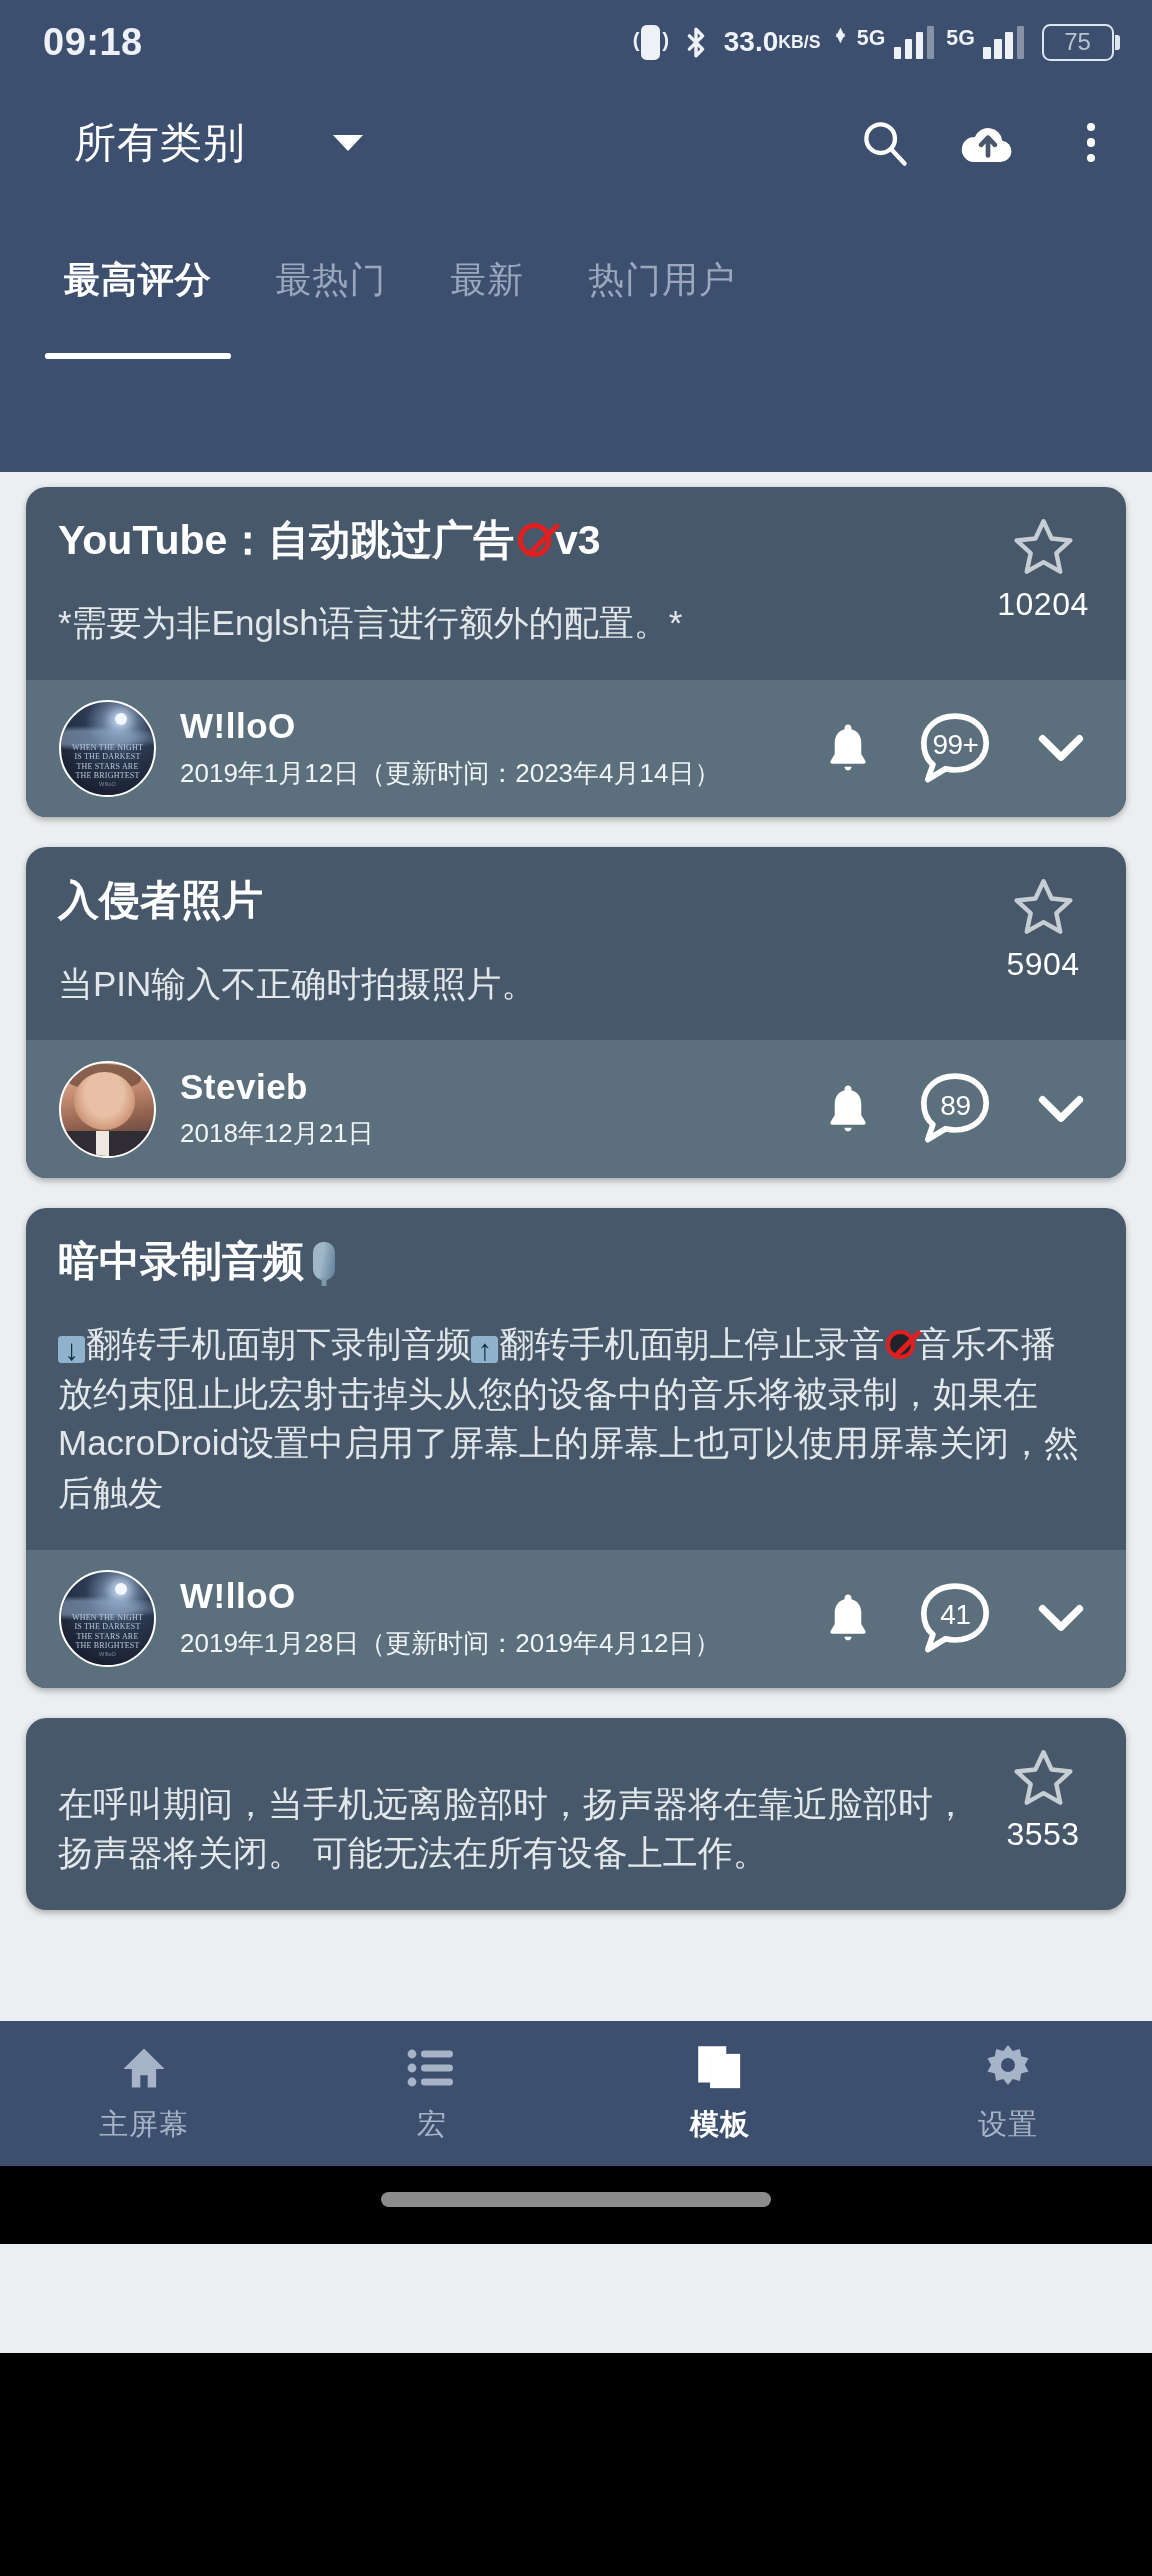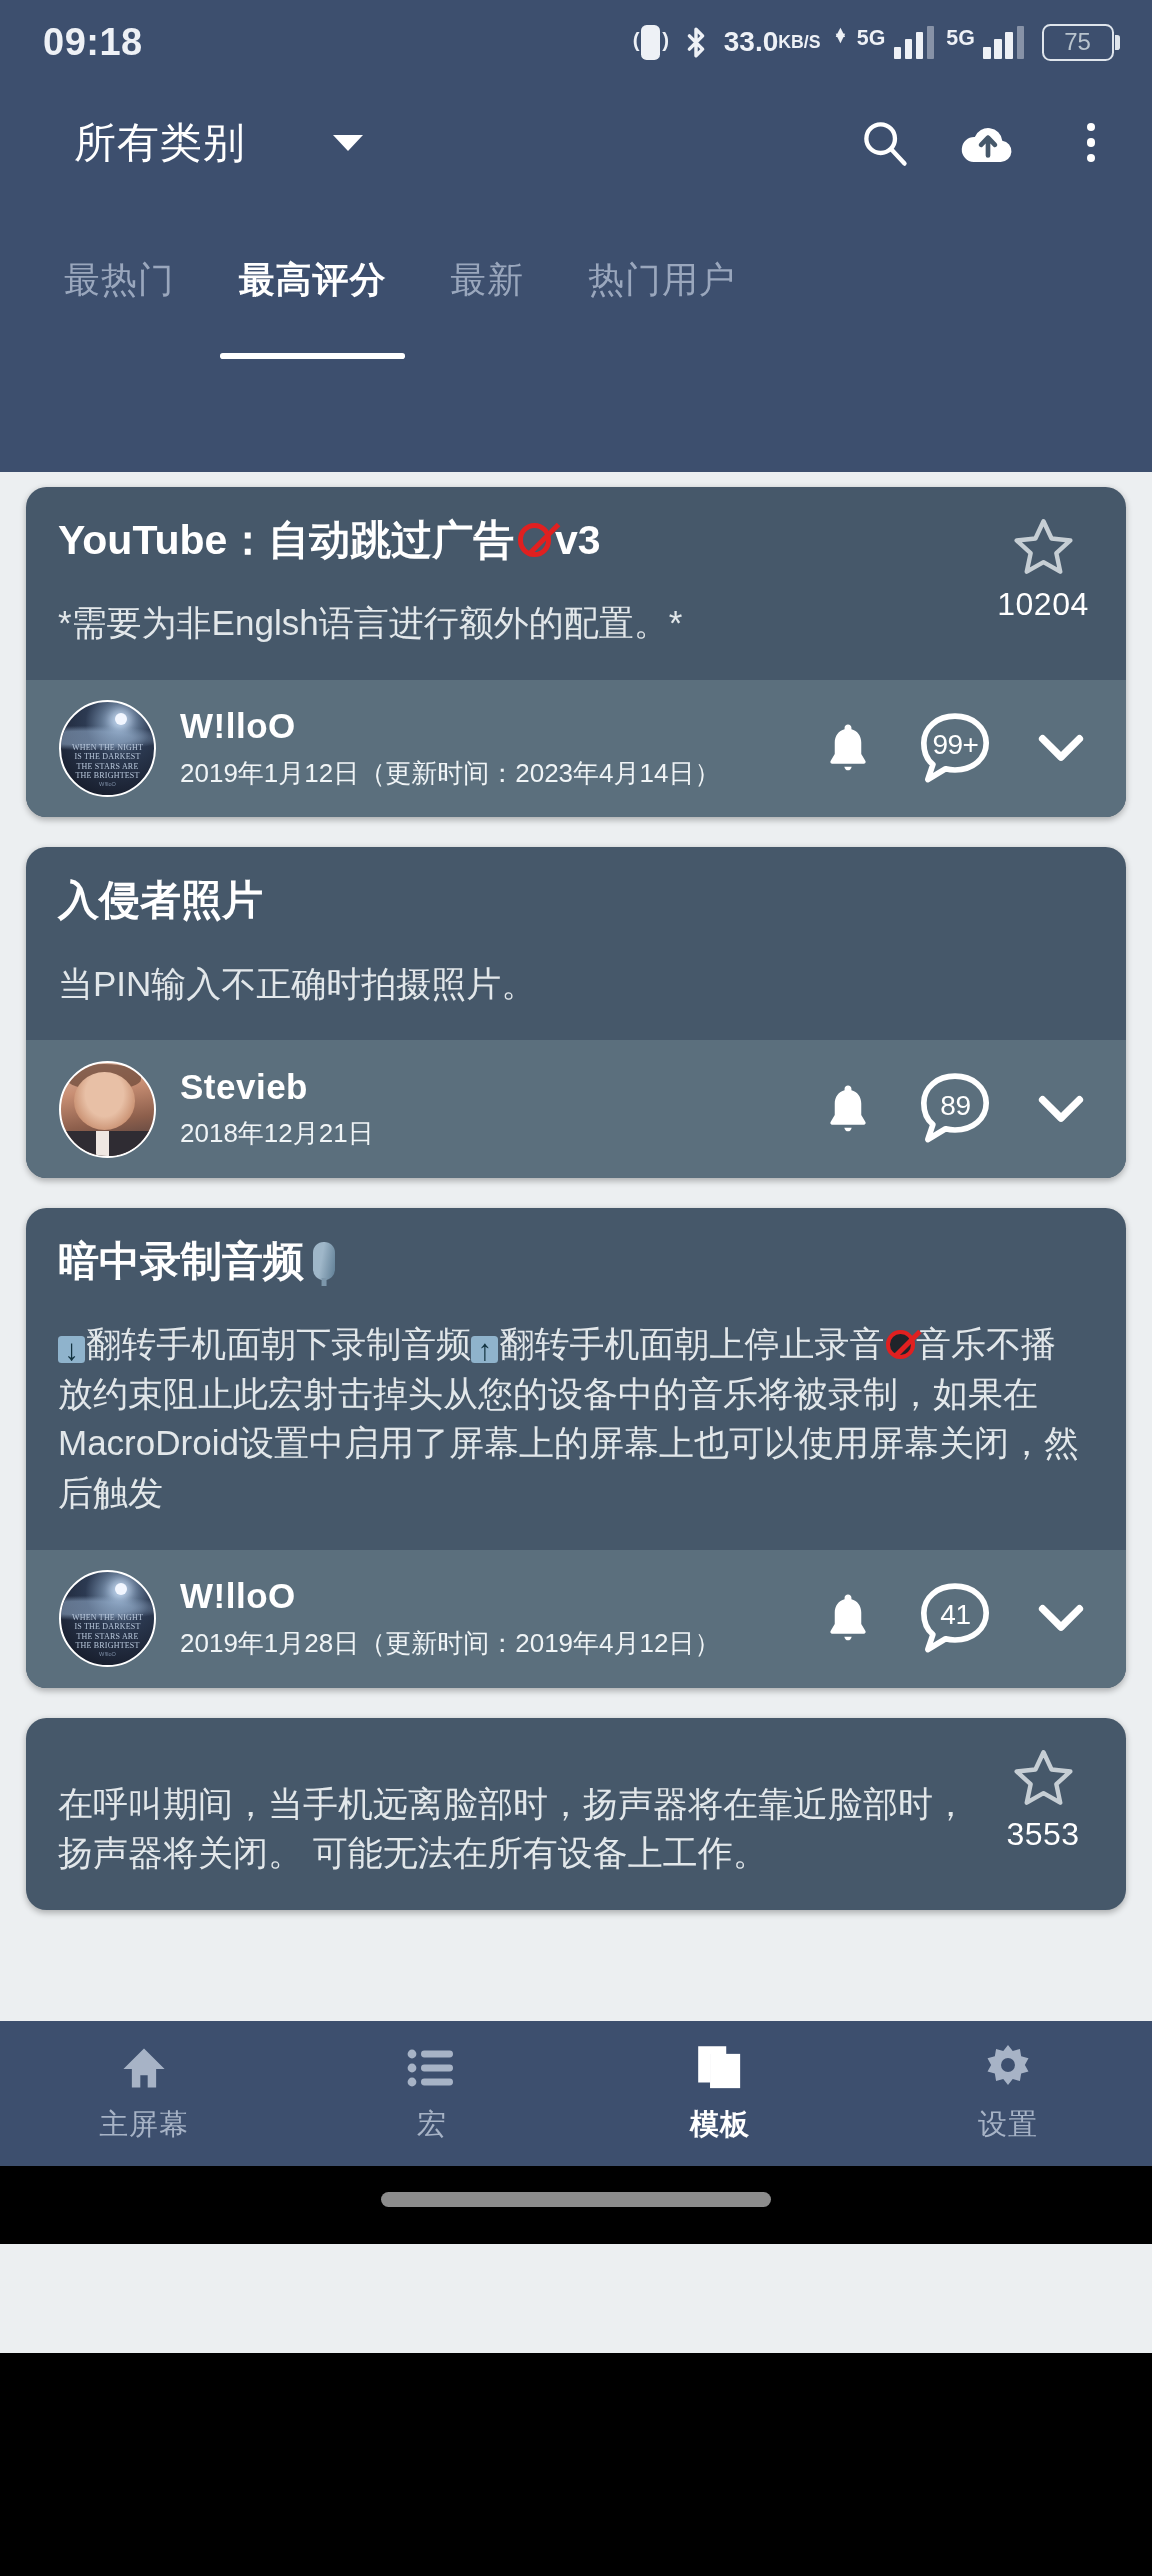--- a/index.html
+++ b/index.html
@@ -275,22 +275,22 @@
             <b></b>
             <b></b>
             <b></b>
           </div>
       </div>
 
     </div>
   </div>
 
   <div class="tabs">
+    <div class="tab active">最高评分</div>
     <div class="tab">最热门</div>
-    <div class="tab active">最高评分</div>
     <div class="tab">最新</div>
     <div class="tab">热门用户</div>
   </div>
 
   <div class="list">
 
     <div class="card">
       <div class="card-top">
         <div class="card-main">
           <div class="card-title">
@@ -342,20 +342,28 @@
       </div>
     </div>
 
     <div class="card">
       <div class="card-top">
         <div class="card-main">
           <div class="card-title">
             <span>入侵者照片</span>
           </div>
           <div class="card-desc">当PIN输入不正确时拍摄照片。</div>
+        </div>
+        <div class="card-rating">
+          <div class="star">
+            <svg width="69" height="65" viewBox="0 0 24 23">
+              <path d="M12 2.2l2.85 6.1 6.65.72-4.95 4.5 1.38 6.55L12 16.7l-5.93 3.37 1.38-6.55-4.95-4.5 6.65-.72z" fill="none" stroke="#c6ced4" stroke-width="1.55" stroke-linejoin="round"></path>
+            </svg>
+          </div>
+          <div class="rating-count">5904</div>
         </div>
       </div>
       <div class="author-row">
         <div class="avatar photo">
           <div class="hair"></div>
             <div class="face"></div>
             <div class="suit"></div>
         </div>
         <div class="author-meta">
           <div class="author-name">Stevieb</div>

